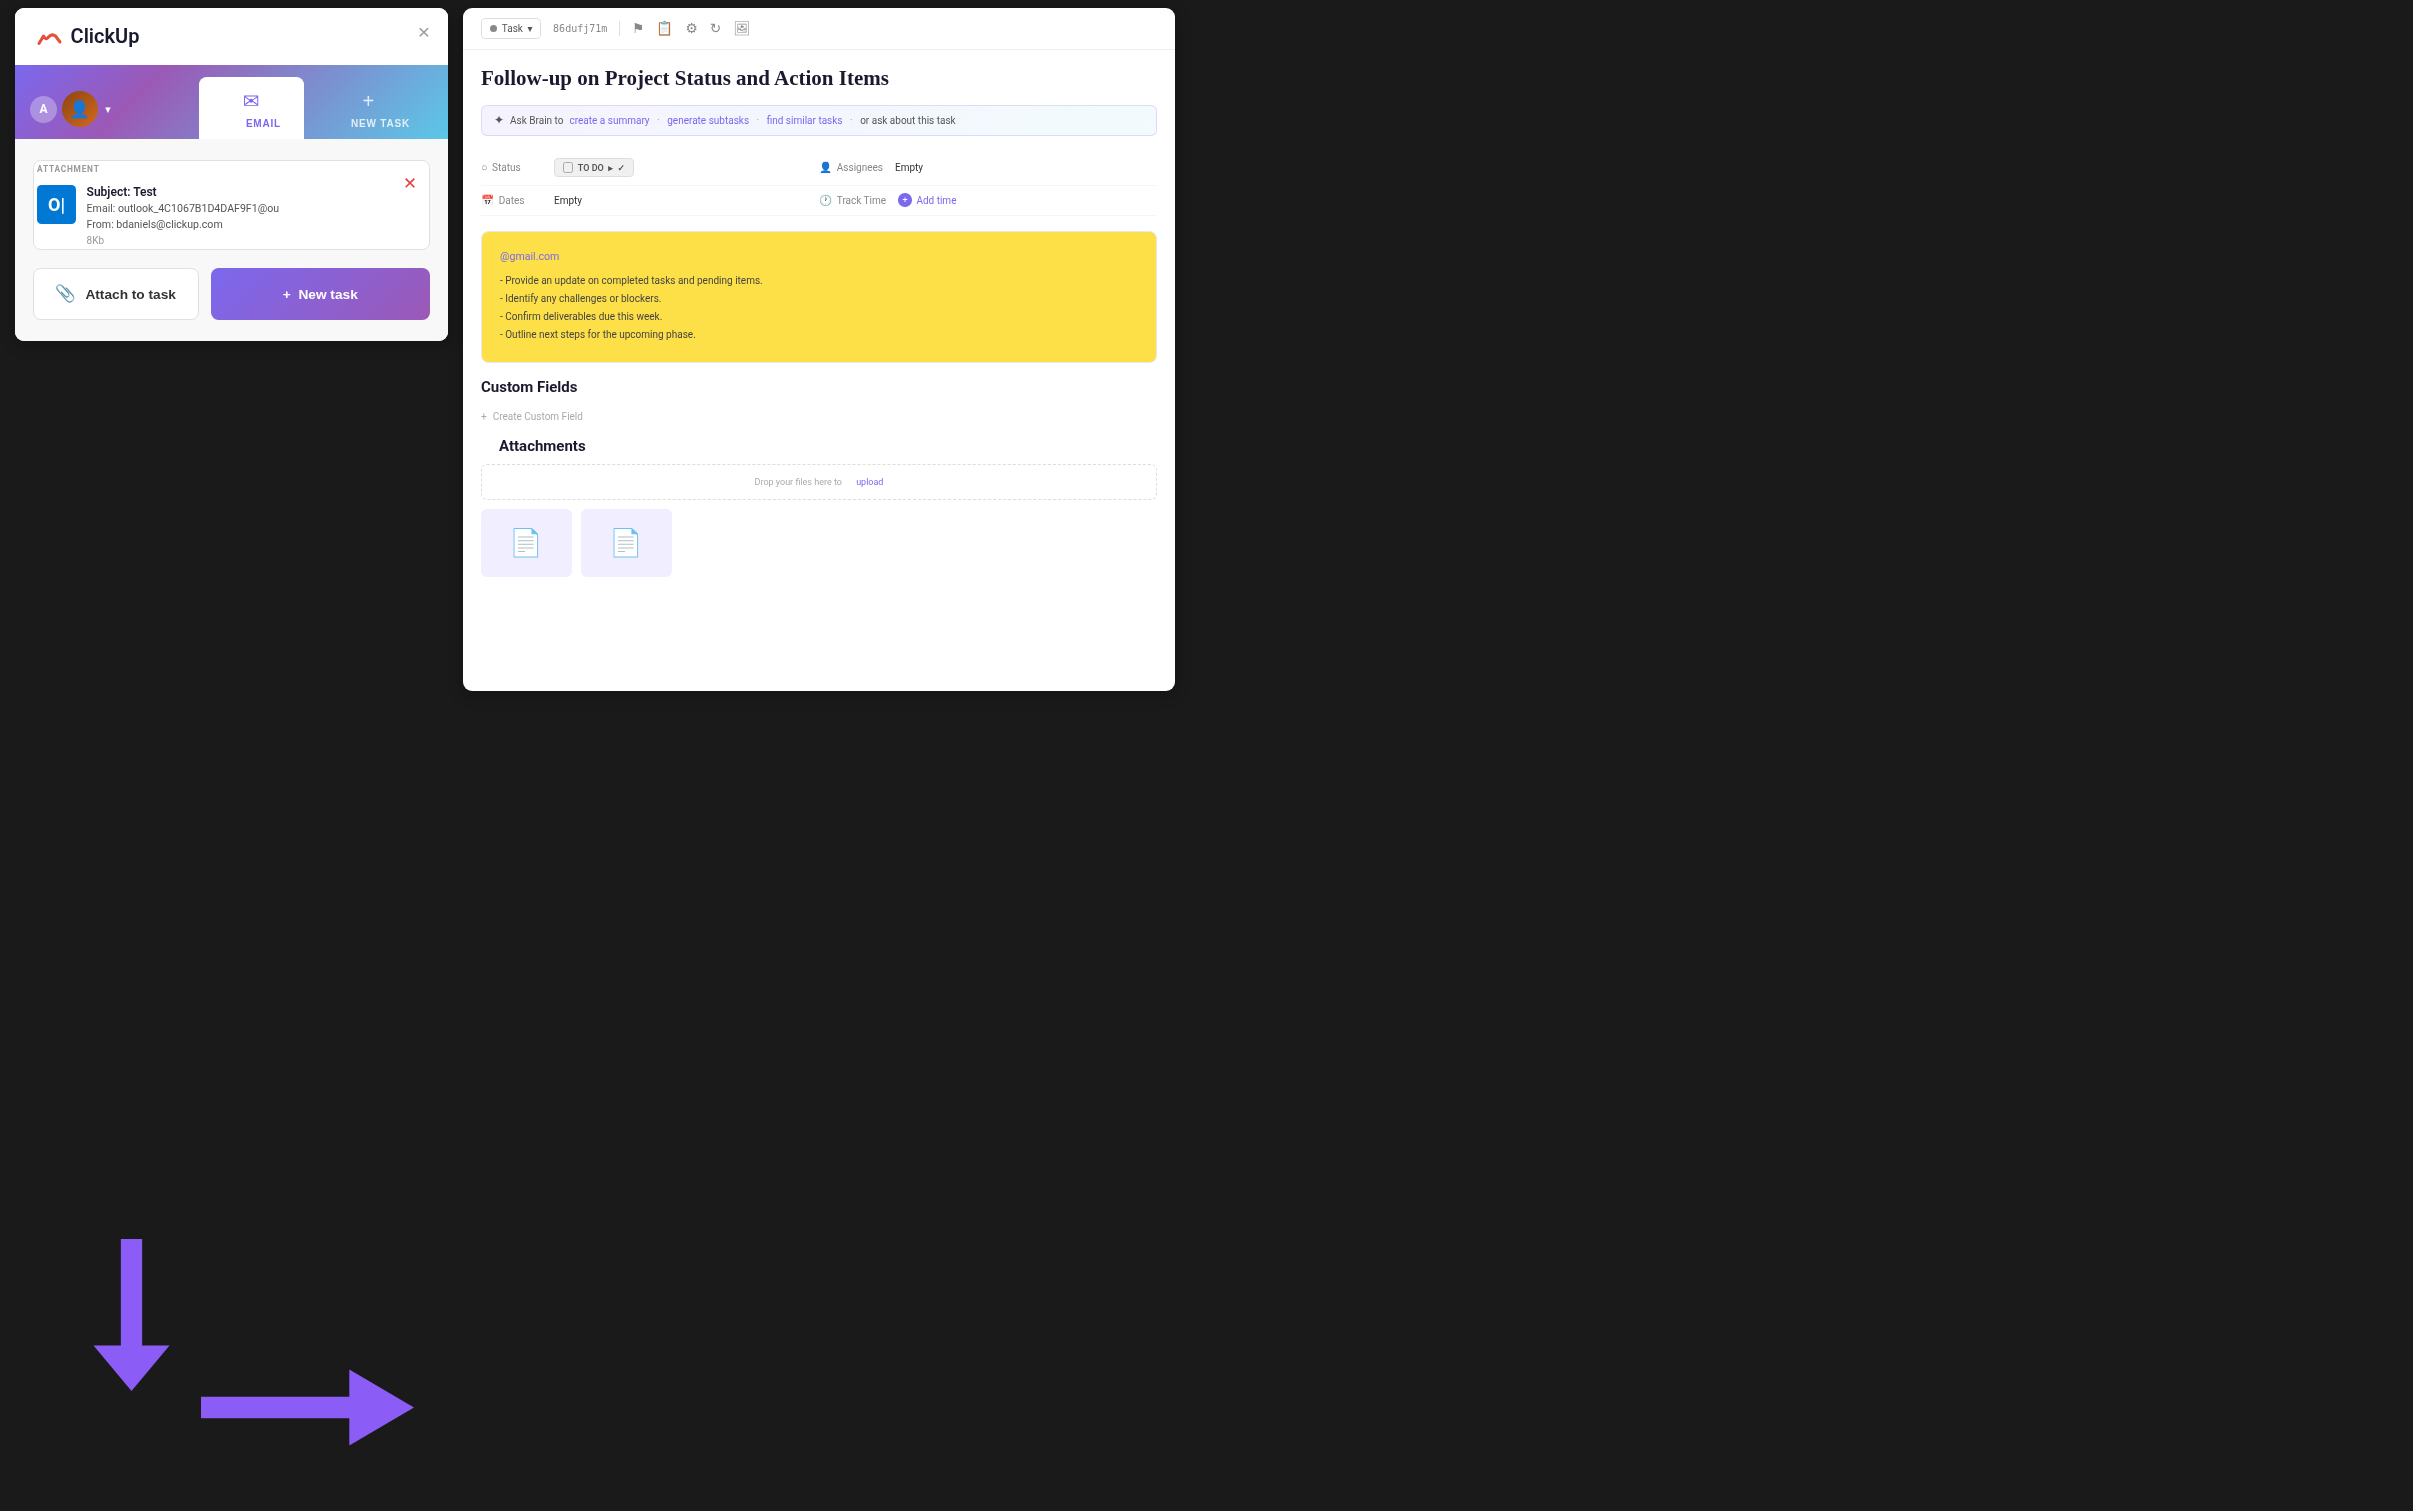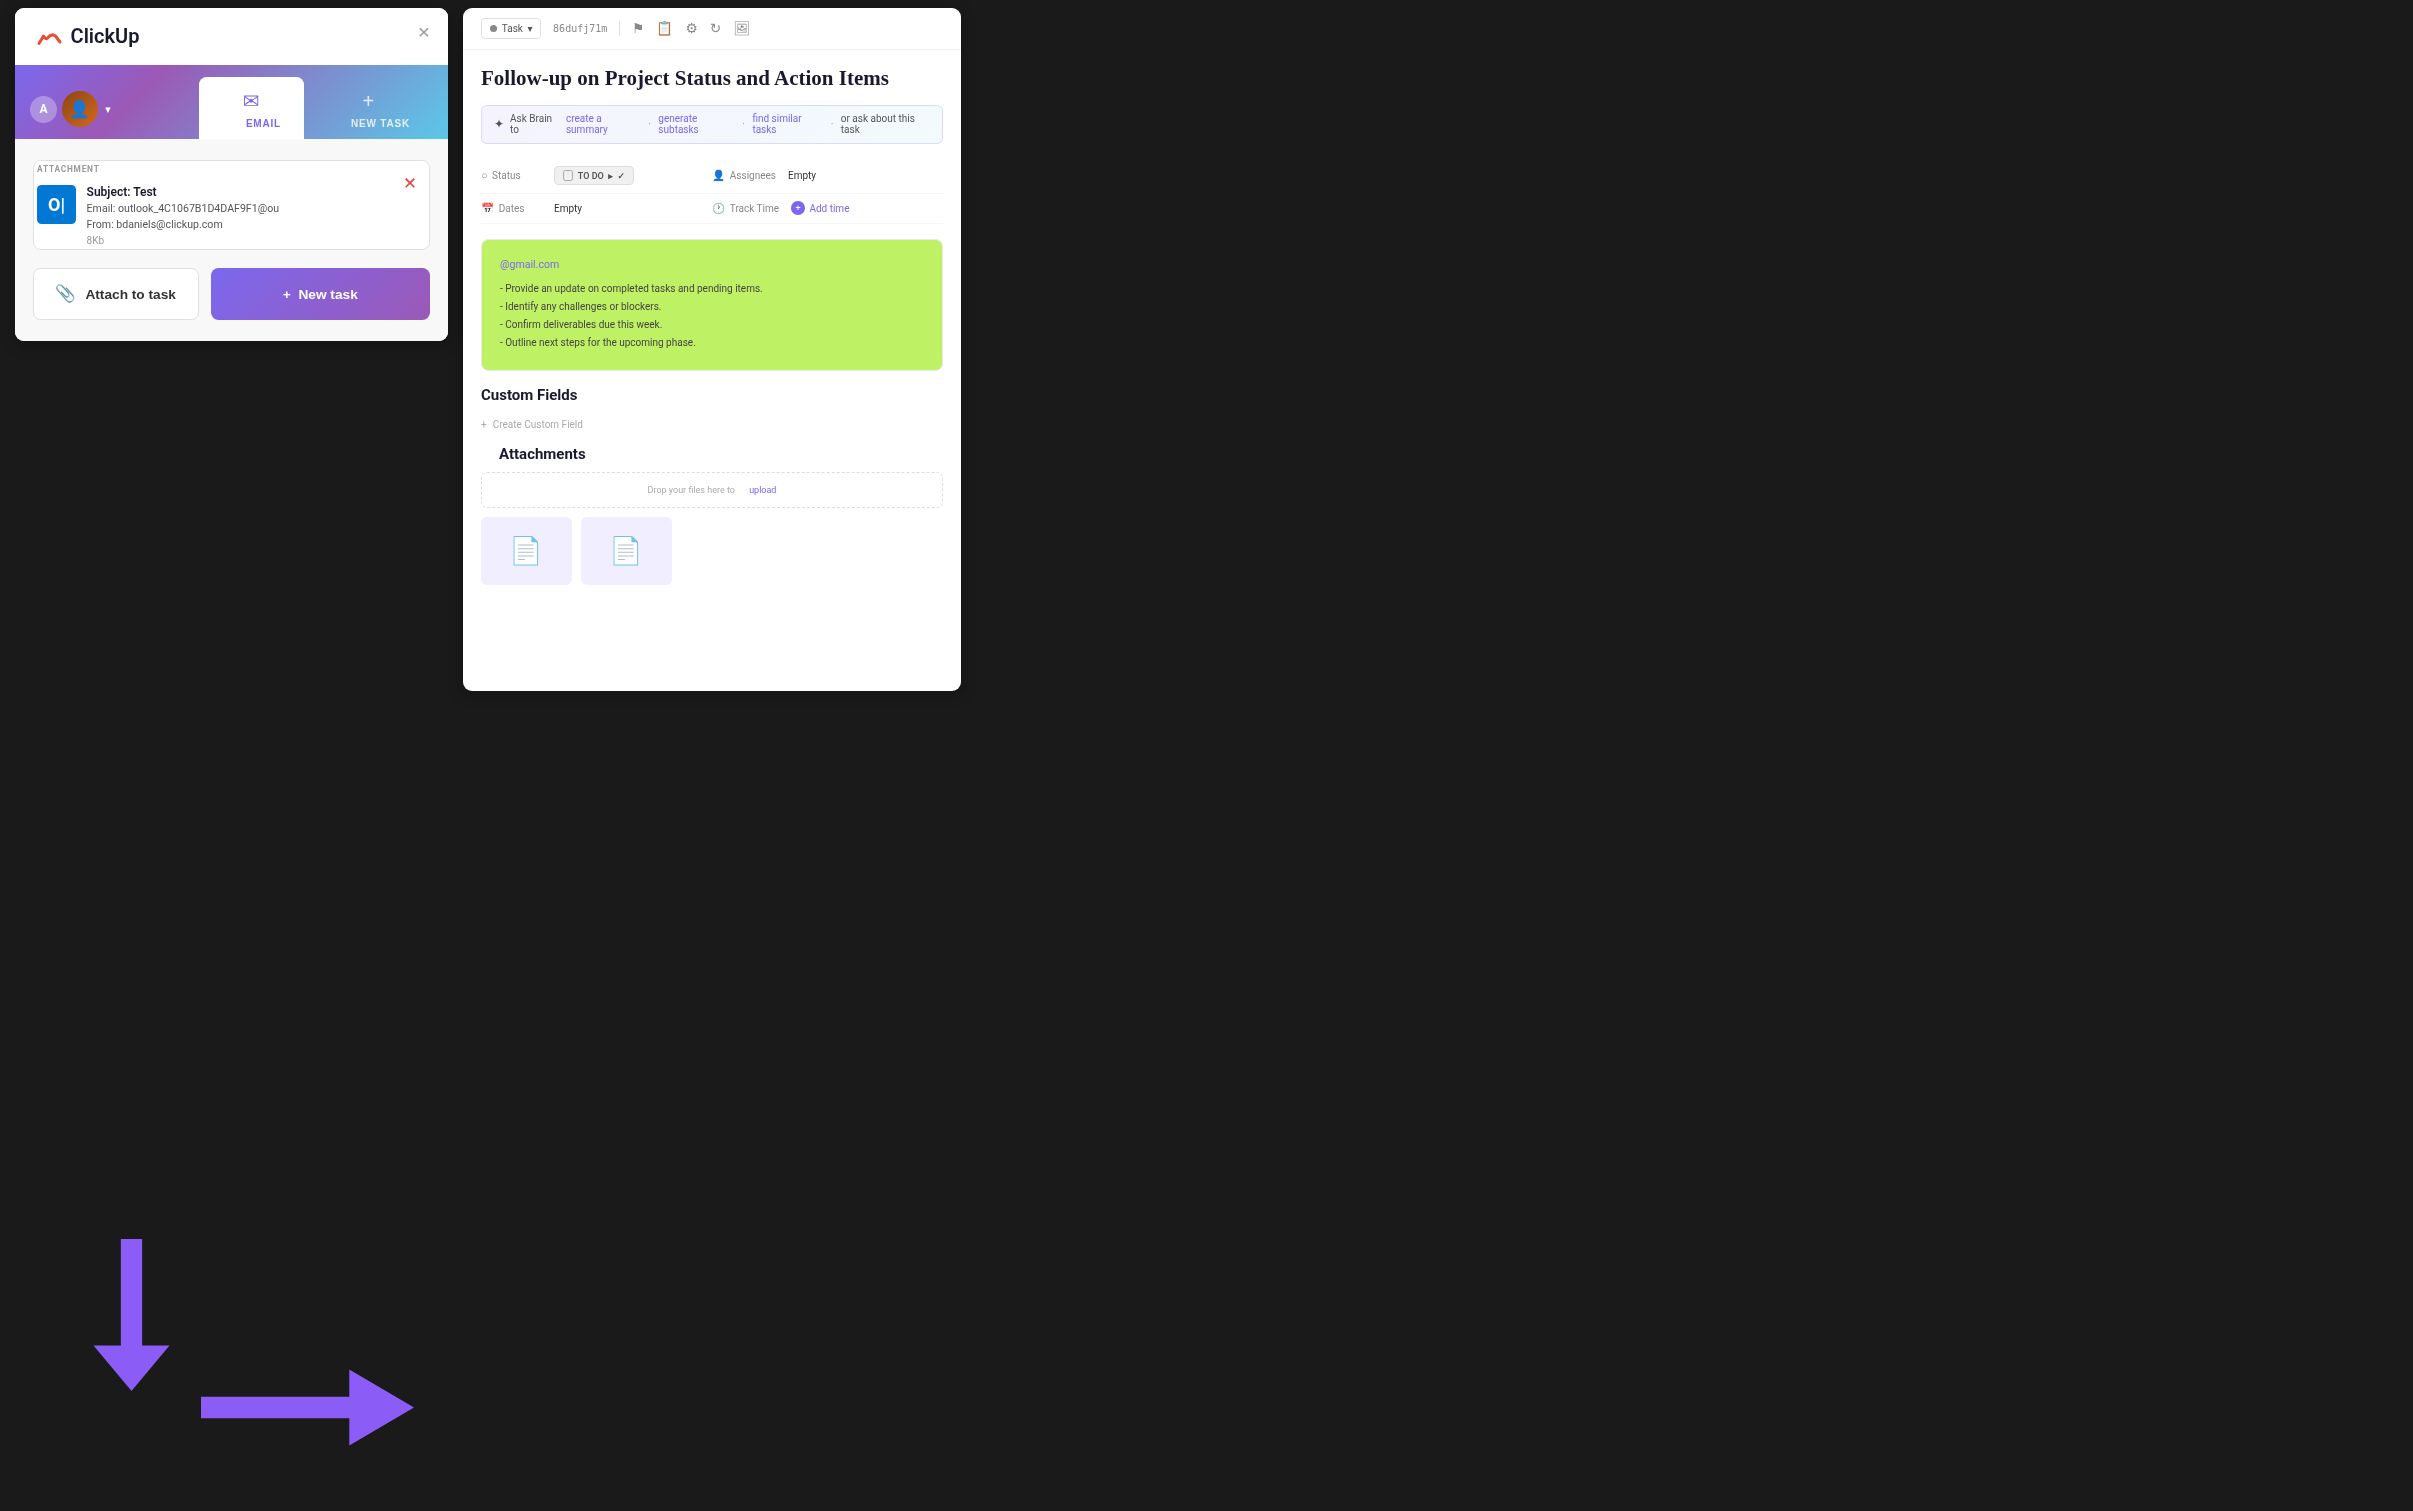--- a/index.html
+++ b/index.html
@@ -266,21 +266,21 @@
       align-items: center;
       justify-content: center;
       gap: 7.6px;
       font-size: 13.7px;
       font-weight: 600;
       color: white;
     }
 
     
     .right-panel {
-      width: 498px;
+      width: 712px;
       background: #ffffff;
       border-radius: 9px;
       position: absolute;
       top: 7.6px;
       left: 463px;
       height: 683px;
       overflow: hidden;
       box-shadow: 0 3px 15px rgba(0,0,0,0.3);
     }
 
@@ -443,21 +443,21 @@
       color: white;
       font-size: 9px;
     }
 
     
     .email-content-box {
       margin: 0 18px 15px;
       border: 0.8px solid #e8e8e8;
       border-radius: 7.6px;
       padding: 18px;
-      background: #bef264;
+      background: #fde047;
     }
 
     .email-link {
       color: #7B68EE;
       font-size: 10.6px;
       margin-bottom: 9px;
       display: block;
     }
 
     .email-body-line {

